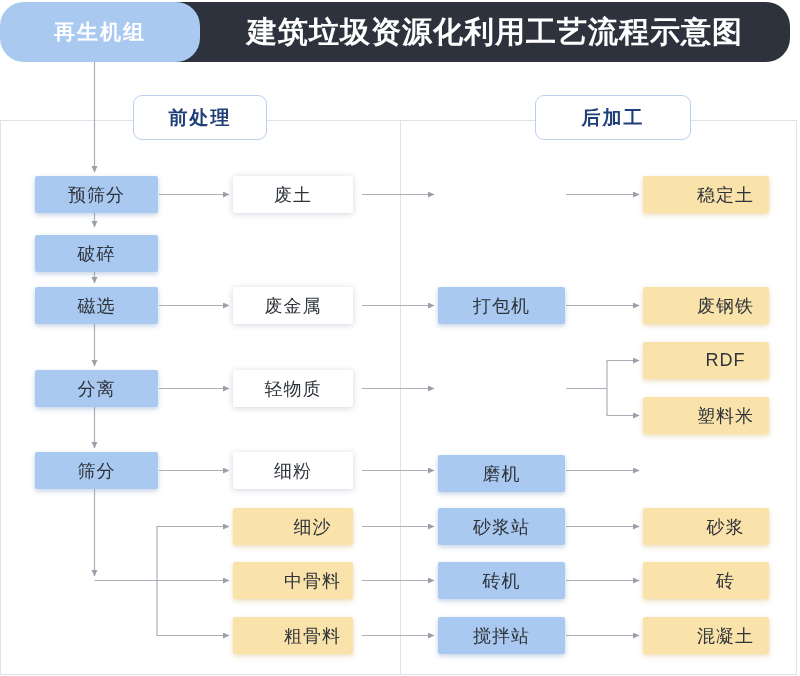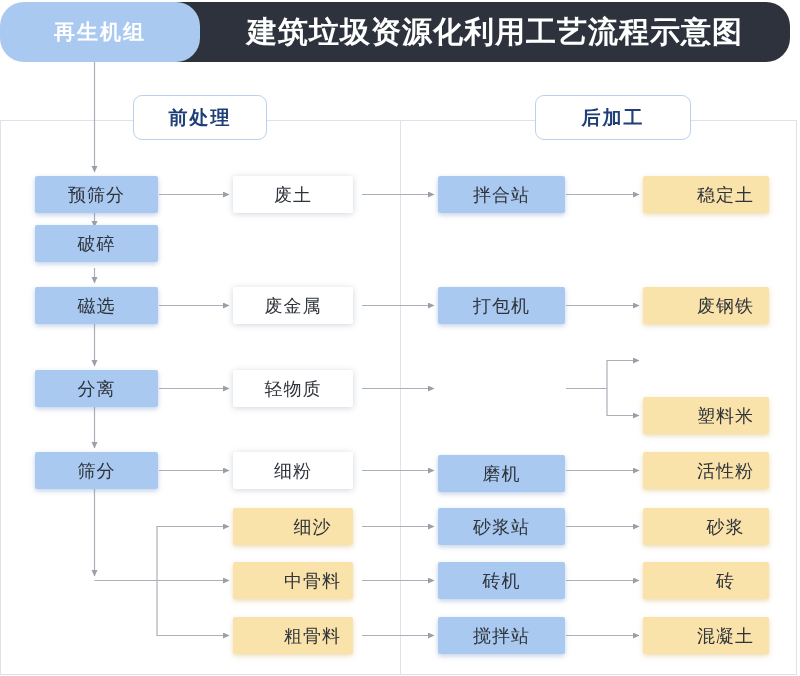--- a/index.html
+++ b/index.html
@@ -114,41 +114,40 @@
     <path class="ln" d="M566,526.5 L639,526.5" marker-end="url(#arw)"></path>
     <path class="ln" d="M566,580.5 L639,580.5" marker-end="url(#arw)"></path>
     <path class="ln" d="M566,635.5 L639,635.5" marker-end="url(#arw)"></path>
 
     <path class="ln" d="M566,388.5 L607,388.5"></path>
     <path class="ln" d="M607,388.5 L607,360.5 L639,360.5" marker-end="url(#arw)"></path>
     <path class="ln" d="M607,388.5 L607,415.5 L639,415.5" marker-end="url(#arw)"></path>
   </svg>
 
   <div class="node n-blue c1" style="top:176px">预筛分</div>
-  <div class="node n-blue c1" style="top:225px">破碎</div>
+  <div class="node n-blue c1" style="top:235px">破碎</div>
   <div class="node n-blue c1" style="top:287px">磁选</div>
   <div class="node n-blue c1" style="top:370px">分离</div>
   <div class="node n-blue c1" style="top:452px">筛分</div>
 
   <div class="node n-white c2" style="top:176px">废土</div>
   <div class="node n-white c2" style="top:287px">废金属</div>
   <div class="node n-white c2" style="top:370px">轻物质</div>
   <div class="node n-white c2" style="top:452px">细粉</div>
   <div class="node n-yellow c2" style="top:508px">细沙</div>
   <div class="node n-yellow c2" style="top:562px">中骨料</div>
   <div class="node n-yellow c2" style="top:617px">粗骨料</div>
 
-  <div class="node n-blue c3" style="top:176px">拌合站</div>
   <div class="node n-blue c3" style="top:287px">打包机</div>
   <div class="node n-blue c3" style="top:455px">磨机</div>
   <div class="node n-blue c3" style="top:508px">砂浆站</div>
   <div class="node n-blue c3" style="top:562px">砖机</div>
   <div class="node n-blue c3" style="top:617px">搅拌站</div>
 
   <div class="node n-yellow c4" style="top:176px">稳定土</div>
   <div class="node n-yellow c4" style="top:287px">废钢铁</div>
+  <div class="node n-yellow c4" style="top:342px">RDF</div>
   <div class="node n-yellow c4" style="top:397px">塑料米</div>
-  <div class="node n-yellow c4" style="top:452px">活性粉</div>
   <div class="node n-yellow c4" style="top:508px">砂浆</div>
   <div class="node n-yellow c4" style="top:562px">砖</div>
   <div class="node n-yellow c4" style="top:617px">混凝土</div>
 
 </div>
 
 </body></html>

